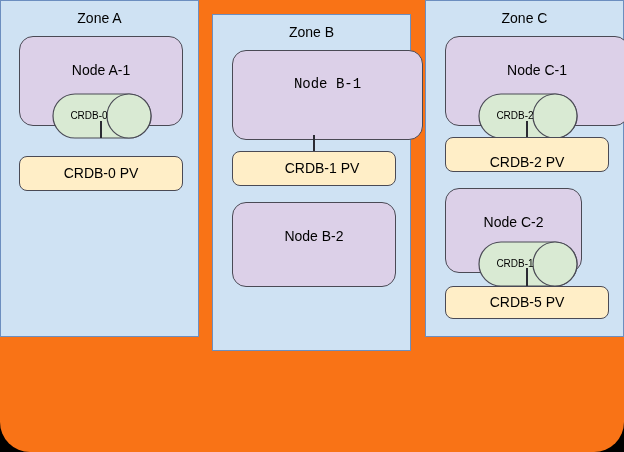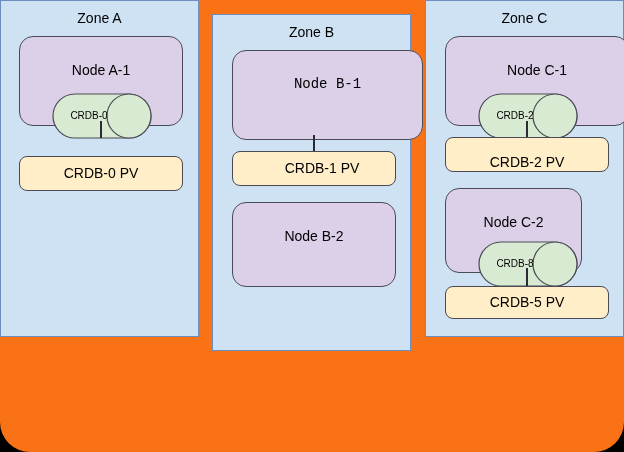--- a/index.html
+++ b/index.html
@@ -183,21 +183,21 @@
     </div>
 
     <div class="node" style="left:19px; top:187px; width:137px; height:85px;">
       <div class="node-title">Node C-2</div>
 
       <div class="cylinder" style="left:32px; top:34px; width:100px; height:46px;">
         <svg viewBox="0 0 100 46" preserveAspectRatio="none">
           <path d="M23,1 H77 A22,22 0 0 1 77,45 H23 A22,22 0 0 1 23,1 Z" fill="#d9ead3" stroke="#4a4a55" stroke-width="1.2"></path>
           <ellipse cx="77" cy="23" rx="22" ry="22" fill="#d9ead3" stroke="#4a4a55" stroke-width="1.2"></ellipse>
         </svg>
-        <div class="cyl-label">CRDB-8</div>
+        <div class="cyl-label">CRDB-1</div>
       </div>
     </div>
 
     <div class="connector" style="left:100px; top:267px; height:18px;"></div>
 
     <div class="pv" style="left:19px; top:285px; width:164px; height:33px;">
       <span class="pv-label">CRDB-5 PV</span>
     </div>
   </div>
 

